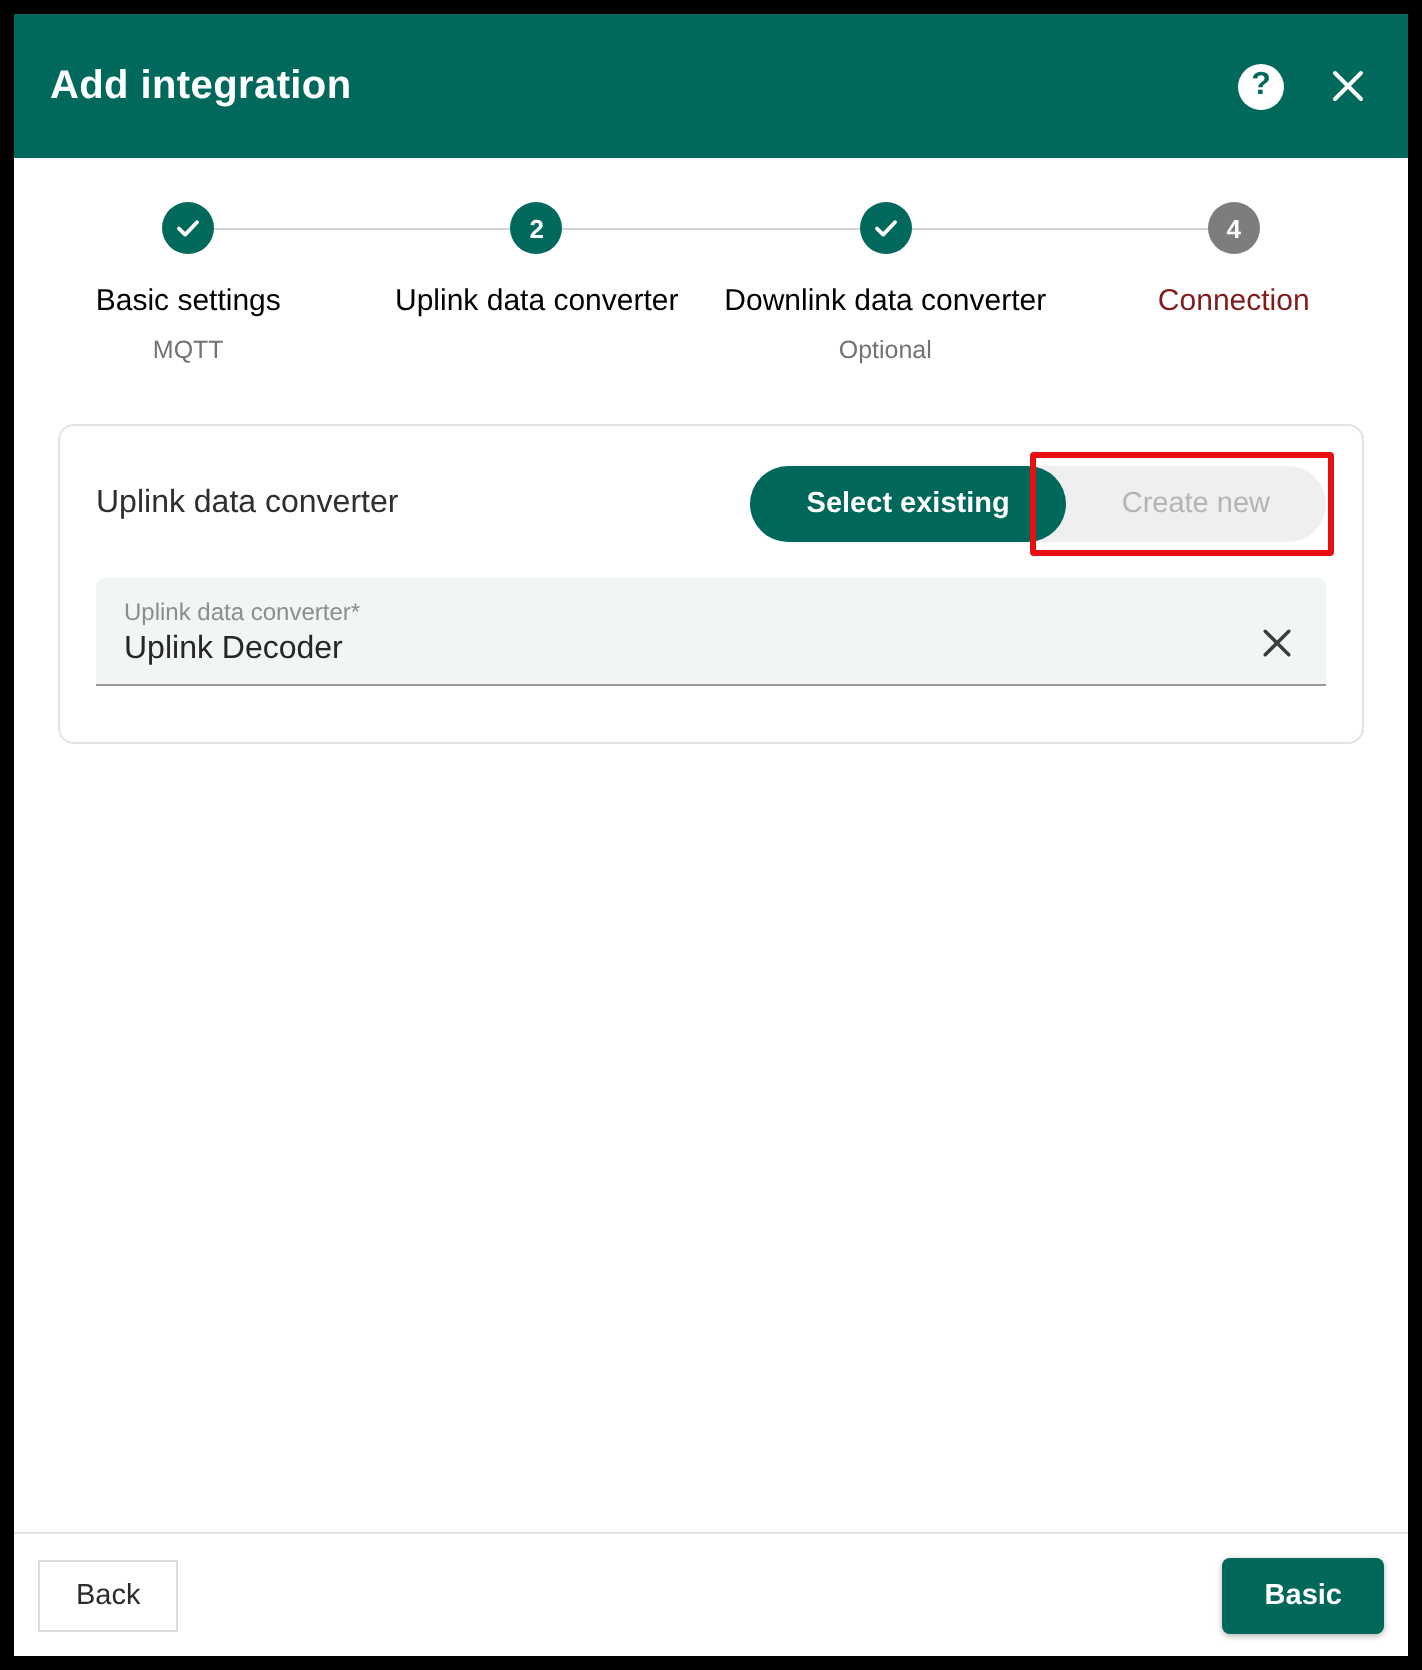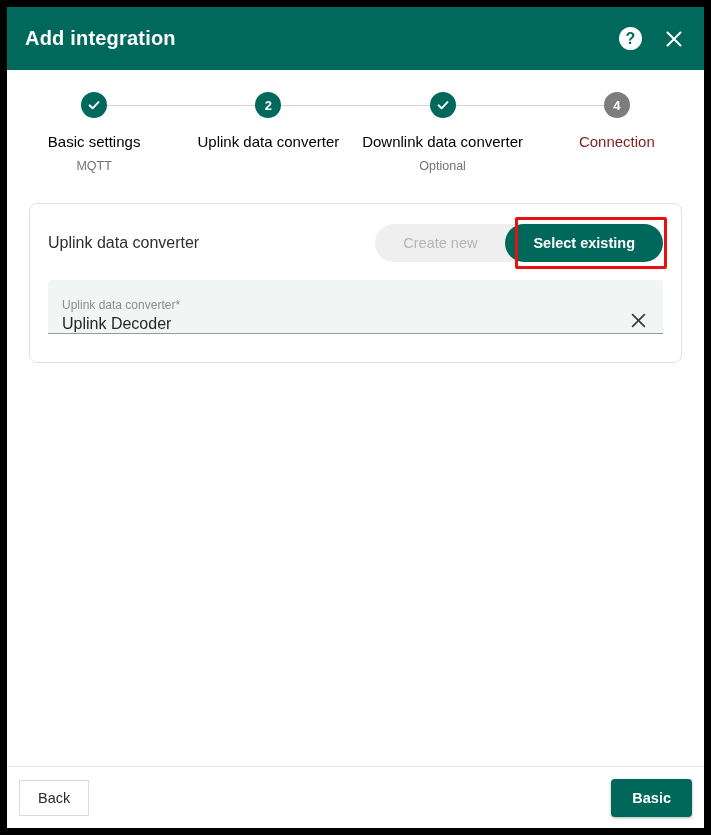--- a/index.html
+++ b/index.html
@@ -19,21 +19,21 @@
     width: 697px;
     height: 821px;
     background: #ffffff;
     display: flex;
     flex-direction: column;
     overflow: hidden;
   }
 
   
   .dlg-header {
-    height: 63px;
+    height: 72px;
     background: #00695c;
     display: flex;
     align-items: center;
     padding: 0 18px 0 18px;
     flex: 0 0 auto;
   }
   .dlg-title {
     color: #ffffff;
     font-size: 20px;
     font-weight: bold;
@@ -182,21 +182,21 @@
     border: 3px solid #e81010;
     border-radius: 2px;
     pointer-events: none;
   }
 
   .field {
     margin-top: 18px;
     background: #f1f5f4;
     border-bottom: 1px solid #9a9a9a;
     border-radius: 4px 4px 0 0;
-    padding: 9px 14px 0 14px;
+    padding: 9px 14px 8px 14px;
     display: flex;
     align-items: flex-end;
     min-height: 54px;
     cursor: text;
   }
   .field-texts { flex: 1 1 auto; }
   .field-label {
     font-size: 12px;
     color: #8d8d8d;
     display: block;
@@ -313,22 +313,22 @@
     </div>
   </div>
 
   <div class="dlg-body">
     <div class="card">
 
       <div class="card-head">
         <div class="card-title">Uplink data converter</div>
 
         <div class="toggle-group">
+          <button class="toggle-btn selected">Select existing</button>
           <button class="toggle-btn">Create new</button>
-          <button class="toggle-btn selected">Select existing</button>
           <div class="toggle-highlight"></div>
         </div>
       </div>
 
       <div class="field">
         <div class="field-texts">
           <span class="field-label">Uplink data converter*</span>
           <span class="field-value" title="Uplink data converter">Uplink Decoder</span>
         </div>
         <div class="field-clear">

